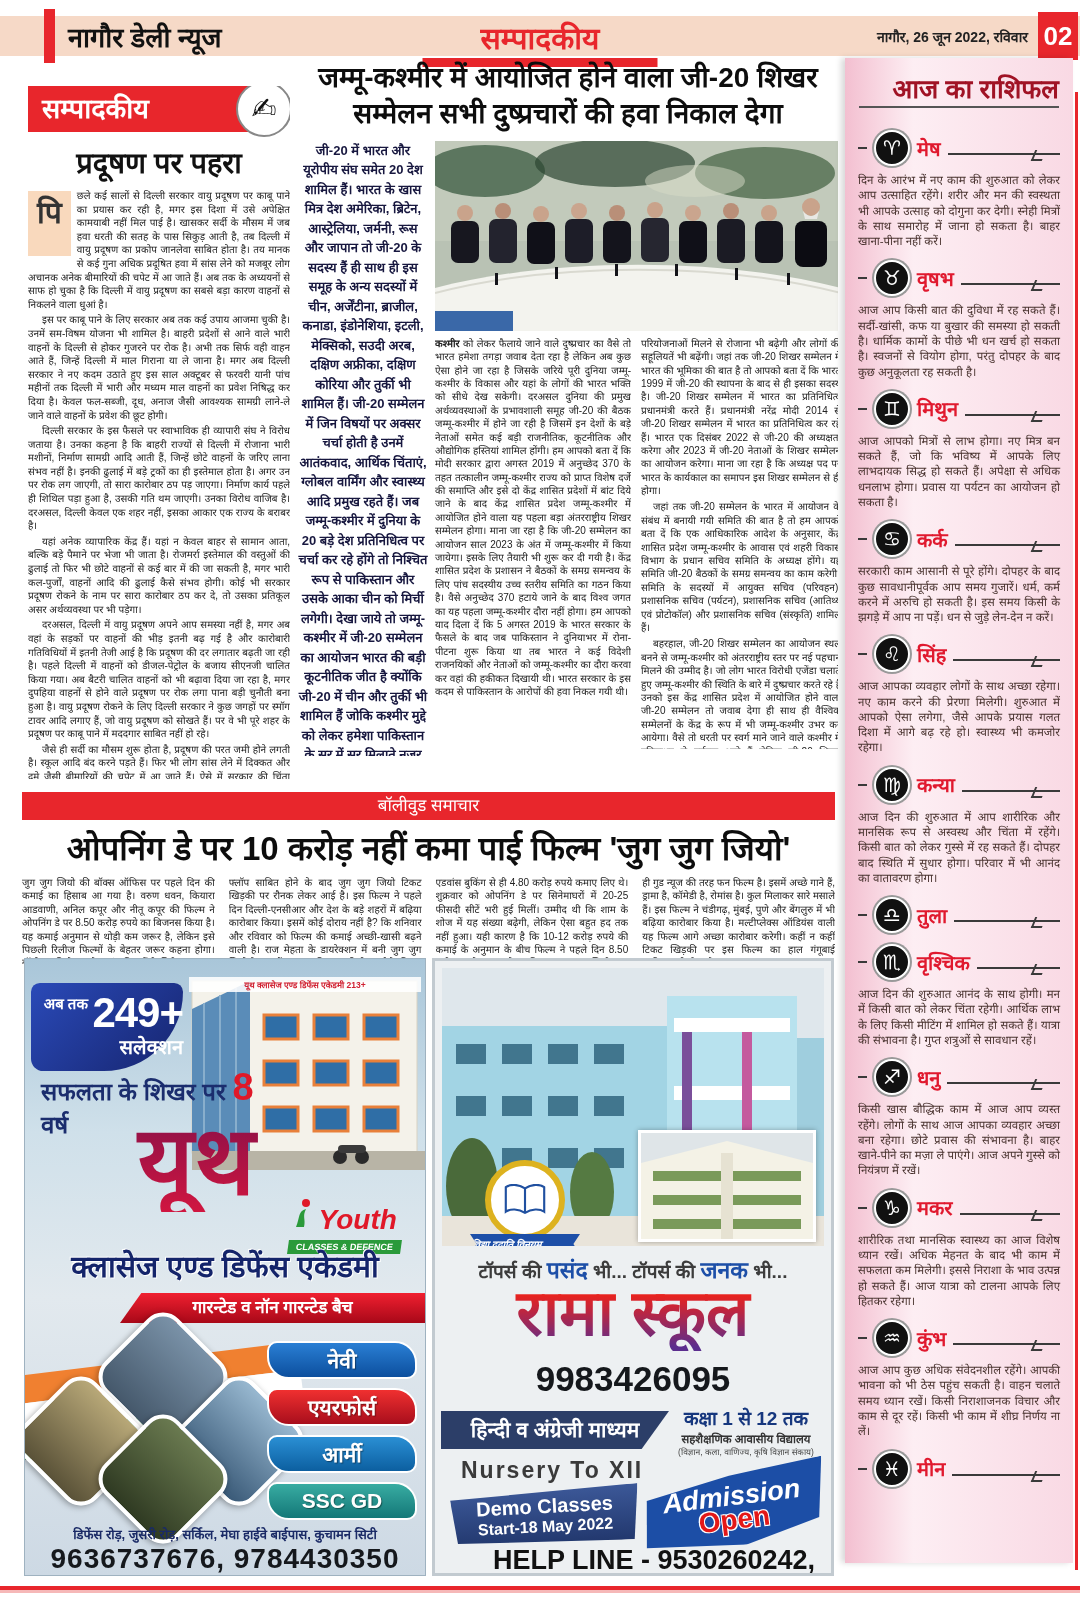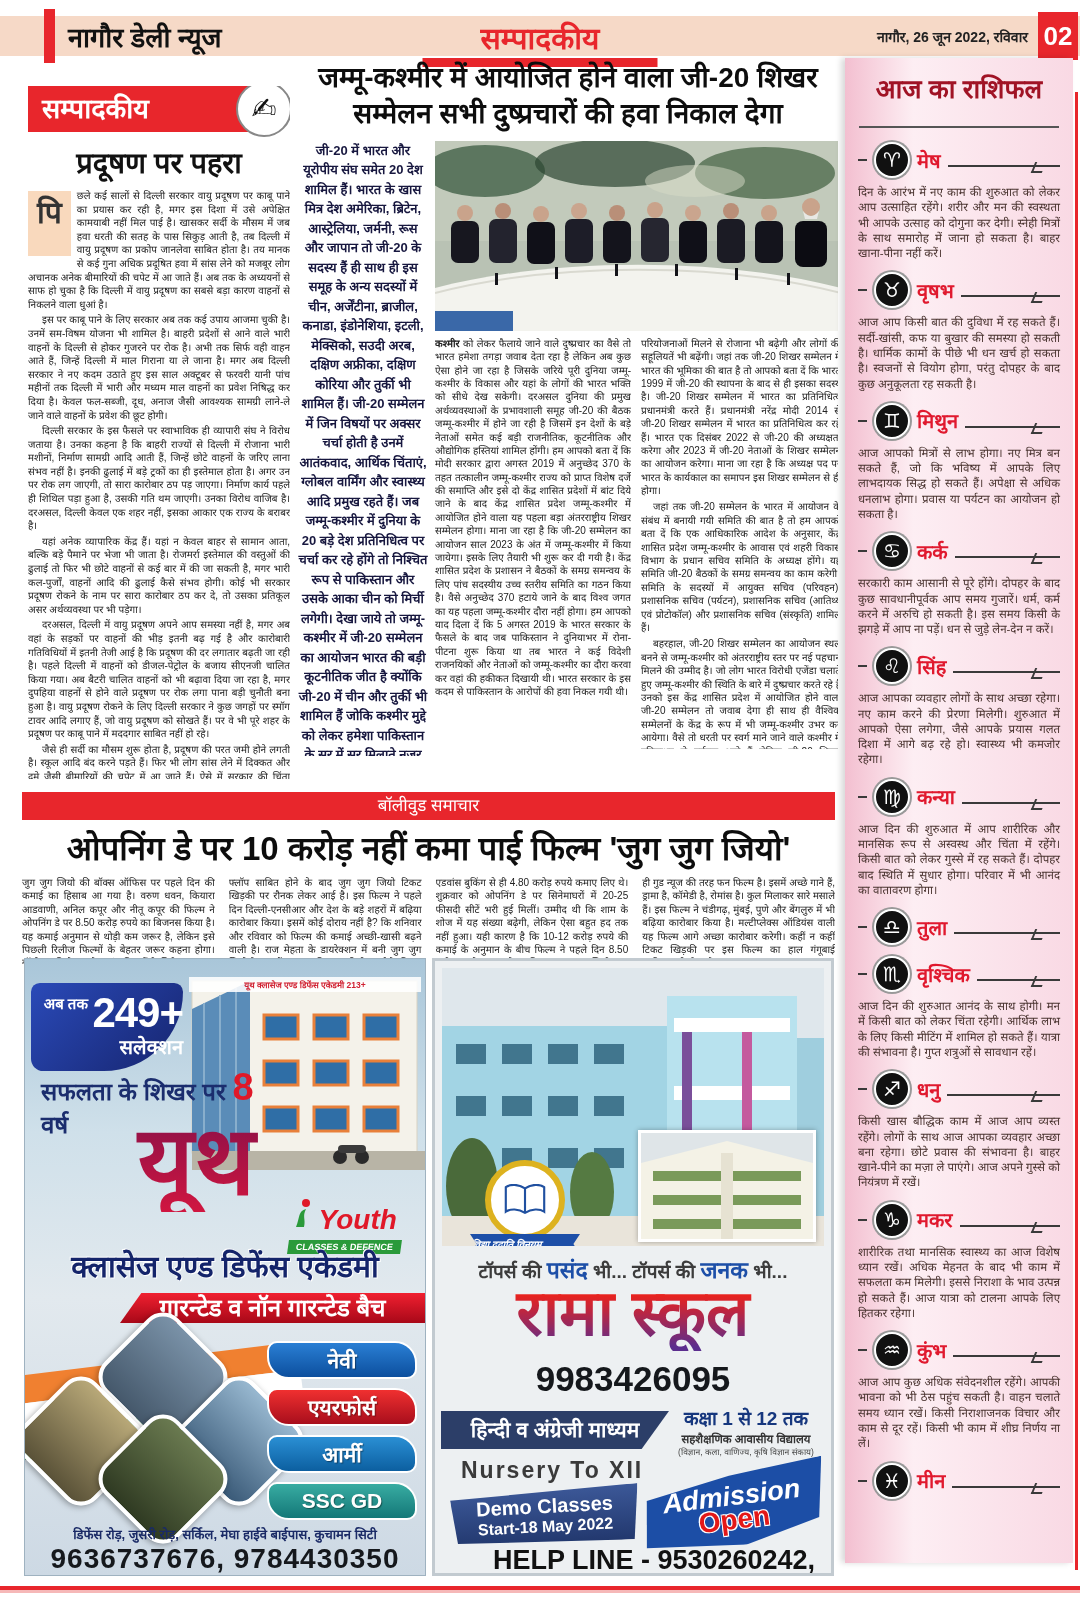--- a/index.html
+++ b/index.html
@@ -75,21 +75,21 @@
   .yt-name { position:absolute; left:4px; top:152px; width:335px; text-align:center; font-size:96px; font-weight:800;
              background:linear-gradient(180deg,#8a1048,#d01640); -webkit-background-clip:text; background-clip:text;
              color:transparent; line-height:1.05; }
   .yt-logo { position:absolute; right:8px; top:240px; width:145px; text-align:center; }
   .yt-logo-word { font-size:28px; font-weight:800; color:#e01828; font-style:italic; }
   .yt-logo-sub { display:inline-block; background:#2a9a3a; color:#fff; font-size:9px; font-weight:800;
                  padding:2px 8px; transform:skewX(-8deg); }
   .yt-subtitle { position:absolute; left:0; top:286px; width:100%; text-align:center; font-size:30px; font-weight:800;
                  color:#14246a; text-shadow:1px 1px 0 #fff,-1px -1px 0 #fff; }
   .yt-batch { position:absolute; left:95px; right:0; top:334px; height:30px; line-height:30px; text-align:center;
-              color:#fff; font-size:24px; font-weight:800;
+              color:#fff; font-size:17px; font-weight:800;
               background:linear-gradient(180deg,#f02030,#a80818); clip-path:polygon(7% 0,100% 0,100% 100%,0 100%); }
   .yt-tri { position:absolute; left:-12px; top:400px; width:290px; height:84px; transform:rotate(-7deg); }
   .yt-tri div { height:28px; }
   .yt-collage { position:absolute; left:0; top:368px; width:270px; height:205px; }
   .dia { position:absolute; width:104px; height:104px; transform:rotate(45deg); border:4px solid #fff;
          border-radius:22px; box-shadow:0 2px 6px rgba(0,0,0,.35); }
   .yt-pills { position:absolute; right:8px; top:382px; width:150px; }
   .pill { height:38px; margin-bottom:9px; border-radius:10px 22px 10px 22px; display:flex; align-items:center;
           justify-content:center; color:#fff; font-size:21px; font-weight:800; text-shadow:1px 1px 1px rgba(0,0,0,.4);
           border:2px solid #fff; }
@@ -139,22 +139,22 @@
   .rm-admission .a1 { font-size:27px; font-weight:800; font-style:italic; color:#fff; line-height:1; }
   .rm-admission .a2 { font-size:28px; font-weight:800; color:#e41818;
                       text-shadow:1px 1px 0 #fff,-1px -1px 0 #fff,1px -1px 0 #fff,-1px 1px 0 #fff; margin-top:-6px; }
   .rm-helpline { position:absolute; left:0; top:584px; width:100%; text-align:center; font-size:27px; font-weight:800;
                  color:#111;padding-left:42px; }
 
   
   .rail { position:absolute; left:845px; top:58px; width:228px; height:1505px; overflow:hidden;
           background:linear-gradient(90deg,#f3bfd0 0%,#fdeef3 30%,#f9d9e4 100%);
           box-shadow:-4px 0 6px rgba(0,0,0,.15); }
-  .rail-title { margin:12px 14px 14px; text-align:center; font-size:26px; font-weight:800; color:#a01325;
-                border-bottom:2px solid #555; padding-bottom:20px; }
+  .rail-title { margin:12px 14px 22px; text-align:right; font-size:26px; font-weight:800; color:#a01325;
+                border-bottom:2px solid #555; padding-bottom:0; }
   .sign { padding:0 13px; margin-bottom:11px; }
   .sign-head { display:flex; align-items:center; gap:7px; margin-bottom:7px; }
   .sign-head::before { content:""; width:9px; height:2px; background:#3a3a3a; flex:none; }
   .sign-icon { width:36px; height:36px; flex:none; border-radius:50%; background:#111; color:#fff;
                border:2px solid #fff; box-shadow:0 0 0 2px #999; display:flex; align-items:center;
                justify-content:center; font-size:20px; }
   .sign-name { color:#e0192e; font-size:20px; font-weight:800; }
   .sign-line { flex:1; height:14px; border-bottom:2px solid #3a3a3a; position:relative; }
   .sign-line::after { content:""; position:absolute; right:16px; bottom:-8px; width:9px; height:9px;
                       background:inherit; border-left:2px solid #3a3a3a; border-bottom:2px solid #3a3a3a;

